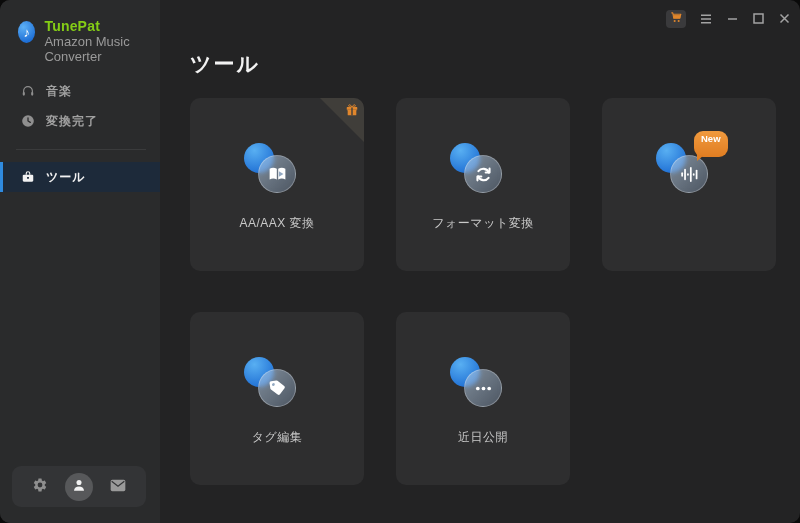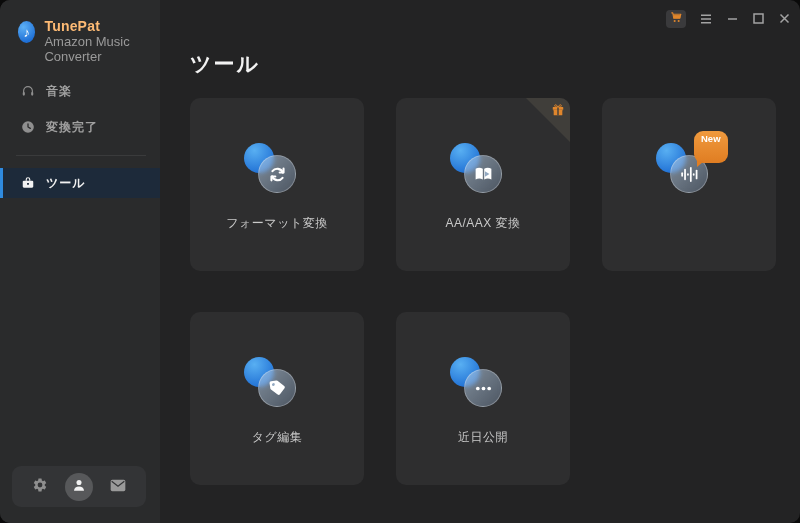--- a/index.html
+++ b/index.html
@@ -11,29 +11,29 @@
 
   
   .sidebar { position:absolute; left:0; top:0; width:160px; height:523px;
              background:#2a2b2c; }
   .brand { position:absolute; left:18px; top:18px; display:flex; align-items:flex-start; }
   .logo { width:22px; height:22px; border-radius:50%; margin-top:3px;
           background:radial-gradient(circle at 32% 28%, #5db0f5, #1e6fd6 75%);
           display:flex; align-items:center; justify-content:center;
           color:#fff; font-size:13px; line-height:1; }
   .brand-text { margin-left:9px; }
-  .brand-name { color:#fdba74; font-size:14px; font-weight:bold; letter-spacing:.2px; }
+  .brand-name { color:#84cc16; font-size:14px; font-weight:bold; letter-spacing:.2px; }
   .brand-sub { color:#9a9a9a; font-size:13px; margin-top:0; }
 
   .nav { position:absolute; left:0; top:76px; width:160px; }
   .nav-item { position:relative; height:30px; display:flex; align-items:center;
               padding-left:21px; cursor:pointer;font-weight:bold; }
   .nav-item .nico { width:14px; height:14px; display:flex; align-items:center; }
   .nav-item .nlabel { margin-left:11px; font-size:12px; color:#a0a0a0; letter-spacing:1px; }
-  .nav-item + .nav-item { margin-top:6px; }
+  .nav-item + .nav-item { }
   .nav-divider { height:1px; background:#3a3b3c; margin:13px 14px 12px 16px; }
   .nav-item.selected { background:#1d2a3a; }
   .nav-item.selected::before { content:""; position:absolute; left:0; top:0;
        width:3px; height:100%; background:#2f8be0; }
   .nav-item.selected .nlabel { color:#f2f2f2; }
 
   .dock { position:absolute; left:12px; top:466px; width:134px; height:41px;
           background:#333436; border-radius:9px; display:flex; align-items:center;
           justify-content:space-around; padding:0 10px; }
   .dock-btn { width:24px; height:24px; display:flex; align-items:center;
@@ -65,21 +65,21 @@
            border:1px solid rgba(255,255,255,.28);
            backdrop-filter:blur(2px);
            display:flex; align-items:center; justify-content:center; }
   .card-label { position:absolute; left:0; right:0; top:117px; text-align:center;
                 font-size:12px; color:#c9c9c9; letter-spacing:.5px; }
 
   .corner-ribbon { position:absolute; top:0; right:0; width:0; height:0;
                    border-top:44px solid #403e3a; border-left:44px solid transparent; }
   .corner-gift { position:absolute; top:5px; right:5px; }
 
-  .new-badge { position:absolute; left:92px; top:33px; padding:2px 7px 19px;
+  .new-badge { position:absolute; left:92px; top:33px; padding:2px 7px 13px;
                background:linear-gradient(180deg,#f09a3e,#e07d22);
                border-radius:9px; color:#fff; font-size:9.5px; font-weight:bold; }
   .new-badge::after { content:""; position:absolute; left:3px; bottom:-4px;
                width:0; height:0; border-top:6px solid #e07d22;
                border-right:7px solid transparent; }
 </style>
 </head>
 <body>
 
 <div class="window">
@@ -196,35 +196,20 @@
         </svg>
       </span>
     </div>
   </div>
 
   <h1 class="main-title">ツール</h1>
 
   <div class="grid">
 
     <div class="card">
-      <div class="cluster">
-        <div class="blue-dot"></div>
-        <div class="glass">
-          <svg width="21" height="21" viewBox="0 0 24 24" fill="none" stroke="#fff" stroke-width="2.4" stroke-linecap="round">
-            <path d="M6.2 8.2a7 7 0 0 1 12 1.6"></path>
-            <path d="M17.8 15.8a7 7 0 0 1-12-1.6"></path>
-            <path d="M18.9 5.3v4.4h-4.4" stroke-linejoin="round"></path>
-            <path d="M5.1 18.7v-4.4h4.4" stroke-linejoin="round"></path>
-          </svg>
-        </div>
-      </div>
-      <div class="card-label">フォーマット変換</div>
-    </div>
-
-    <div class="card">
       <div class="corner-ribbon"></div>
       <span class="corner-gift">
         <svg width="14" height="14" viewBox="0 0 24 24">
           <rect x="3" y="7" width="18" height="4.6" rx="1" fill="#e0862c"></rect>
           <rect x="4.6" y="11.6" width="14.8" height="9.4" rx="1" fill="#e0862c"></rect>
           <rect x="10.8" y="7" width="2.4" height="14" fill="#403e3a"></rect>
           <path d="M8 6.8C6 6.2 5.6 3.6 7.4 3.1c1.6-.4 3 1.4 4.6 3.7 1.6-2.3 3-4.1 4.6-3.7 1.8.5 1.4 3.1-.6 3.7z" fill="none" stroke="#e0862c" stroke-width="1.6"></path>
         </svg>
       </span>
       <div class="cluster">
@@ -233,20 +218,35 @@
           <svg width="21" height="21" viewBox="0 0 24 24">
             <path d="M3 5.4C5.7 4 8.5 4 11.2 5.4v12.2C8.5 16.3 5.7 16.3 3 17.6z" fill="#fff"></path>
             <path d="M21 5.4C18.3 4 15.5 4 12.8 5.4v12.2c2.7-1.3 5.5-1.3 8.2 0z" fill="#fff"></path>
             <path d="M13.6 8.3l5.2 3.1-5.2 3.1z" fill="#93a9c2"></path>
           </svg>
         </div>
       </div>
       <div class="card-label">AA/AAX 変換</div>
     </div>
 
+    <div class="card">
+      <div class="cluster">
+        <div class="blue-dot"></div>
+        <div class="glass">
+          <svg width="21" height="21" viewBox="0 0 24 24" fill="none" stroke="#fff" stroke-width="2.4" stroke-linecap="round">
+            <path d="M6.2 8.2a7 7 0 0 1 12 1.6"></path>
+            <path d="M17.8 15.8a7 7 0 0 1-12-1.6"></path>
+            <path d="M18.9 5.3v4.4h-4.4" stroke-linejoin="round"></path>
+            <path d="M5.1 18.7v-4.4h4.4" stroke-linejoin="round"></path>
+          </svg>
+        </div>
+      </div>
+      <div class="card-label">フォーマット変換</div>
+    </div>
+
 
     <div class="card">
       <div class="cluster">
         <div class="blue-dot"></div>
         <div class="glass">
           <svg width="21" height="21" viewBox="0 0 24 24" fill="#fff">
             <rect x="2.6" y="9.5" width="2" height="5" rx="1"></rect>
             <rect x="5.9" y="5.5" width="2" height="13" rx="1"></rect>
             <rect x="9.2" y="10.6" width="2" height="2.8" rx="1"></rect>
             <rect x="12.5" y="3.5" width="2" height="17" rx="1"></rect>

